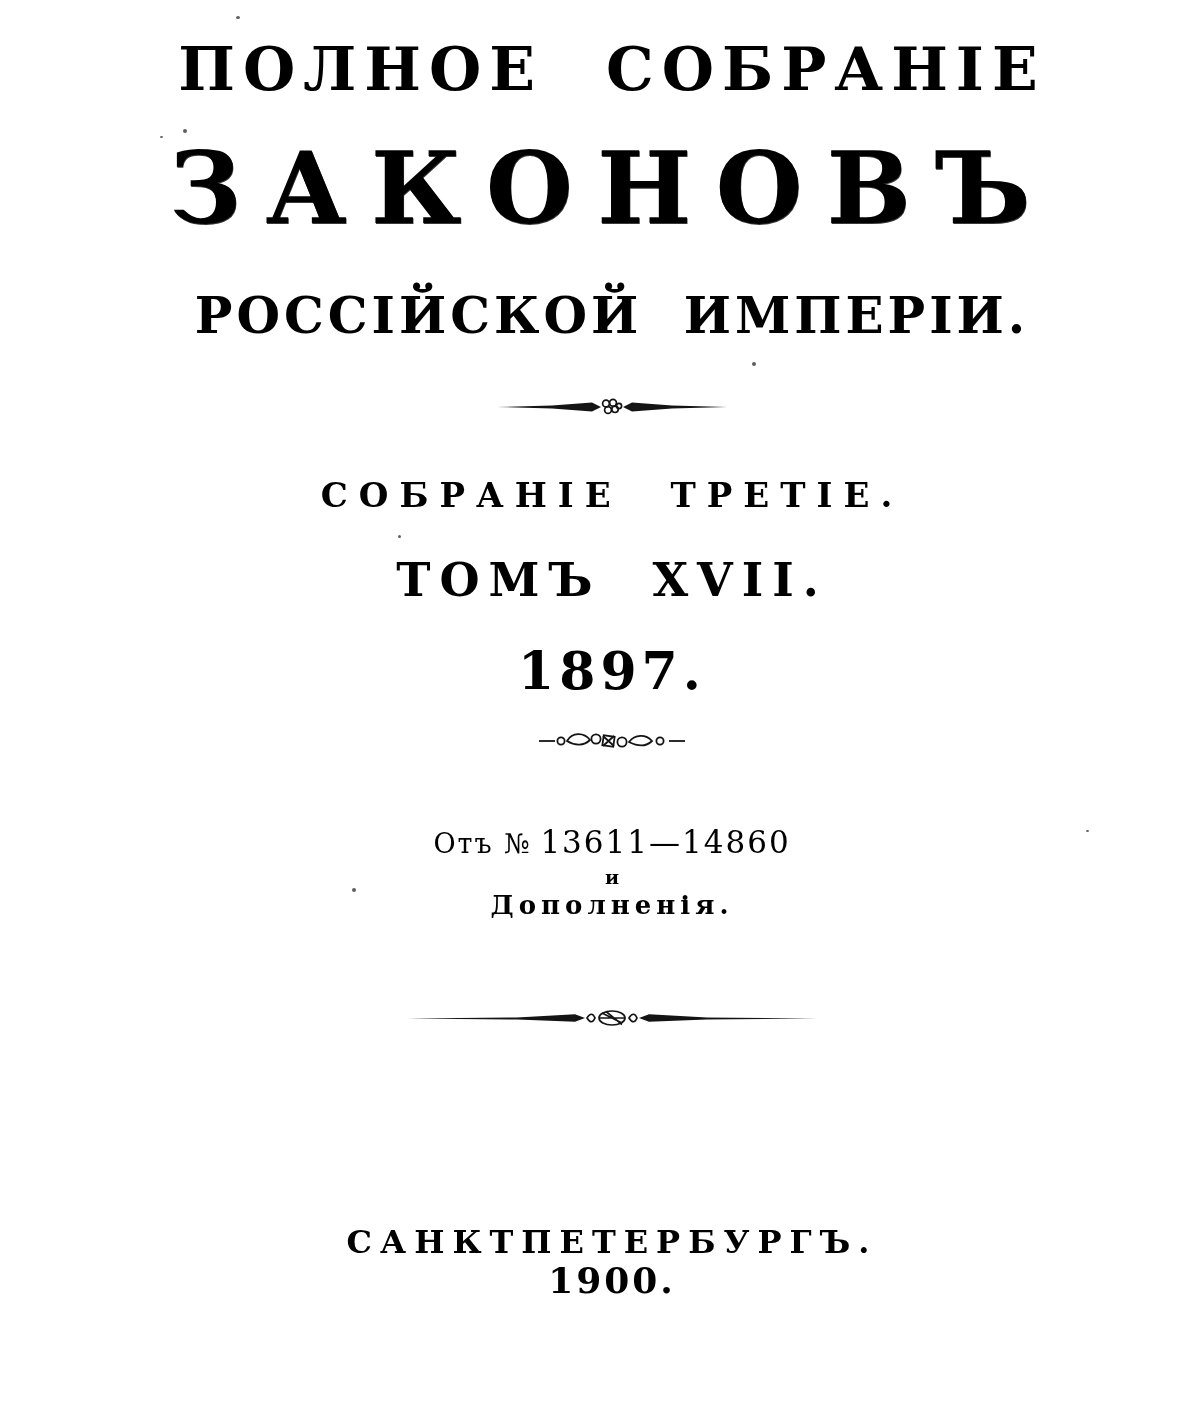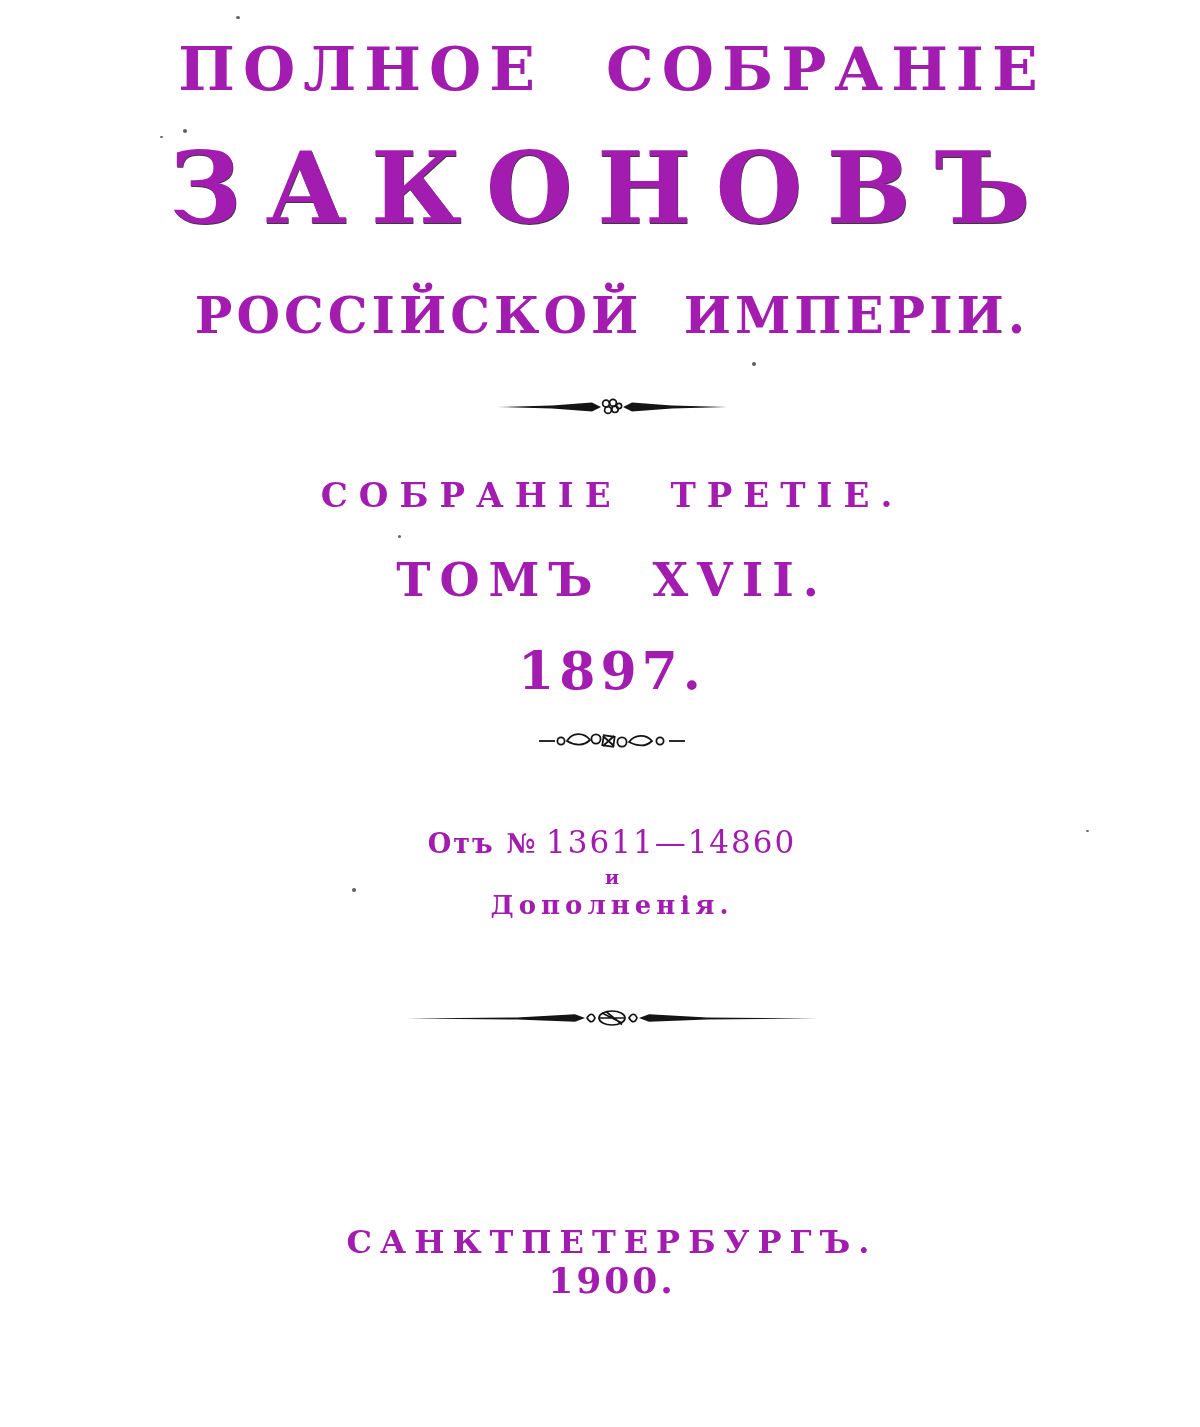--- a/index.html
+++ b/index.html
@@ -7,21 +7,21 @@
     padding: 0;
     background: #ffffff;
   }
   .page {
     position: relative;
     width: 1200px;
     height: 1427px;
     background: #ffffff;
     overflow: hidden;
     font-family: "DejaVu Serif", "Liberation Serif", serif;
-    color: #a21caf;
+    color: #000000;
   }
   .col {
     position: absolute;
     left: 12px;
     top: 0;
     width: 1200px;
     height: 100%;
   }
   .line {
     position: absolute;
@@ -69,21 +69,21 @@
     top: 644px;
     font-size: 52px;
     font-weight: bold;
     letter-spacing: 5px;
   }
   .range {
     top: 826px;
     font-size: 27px;
   }
   .range .prefix {
-    font-weight: bold;
+    font-weight: normal;
     letter-spacing: 2px;
   }
   .range .numbers {
     font-size: 31px;
     font-weight: normal;
     letter-spacing: 2px;
   }
   .conj {
     top: 868px;
     font-size: 19px;

